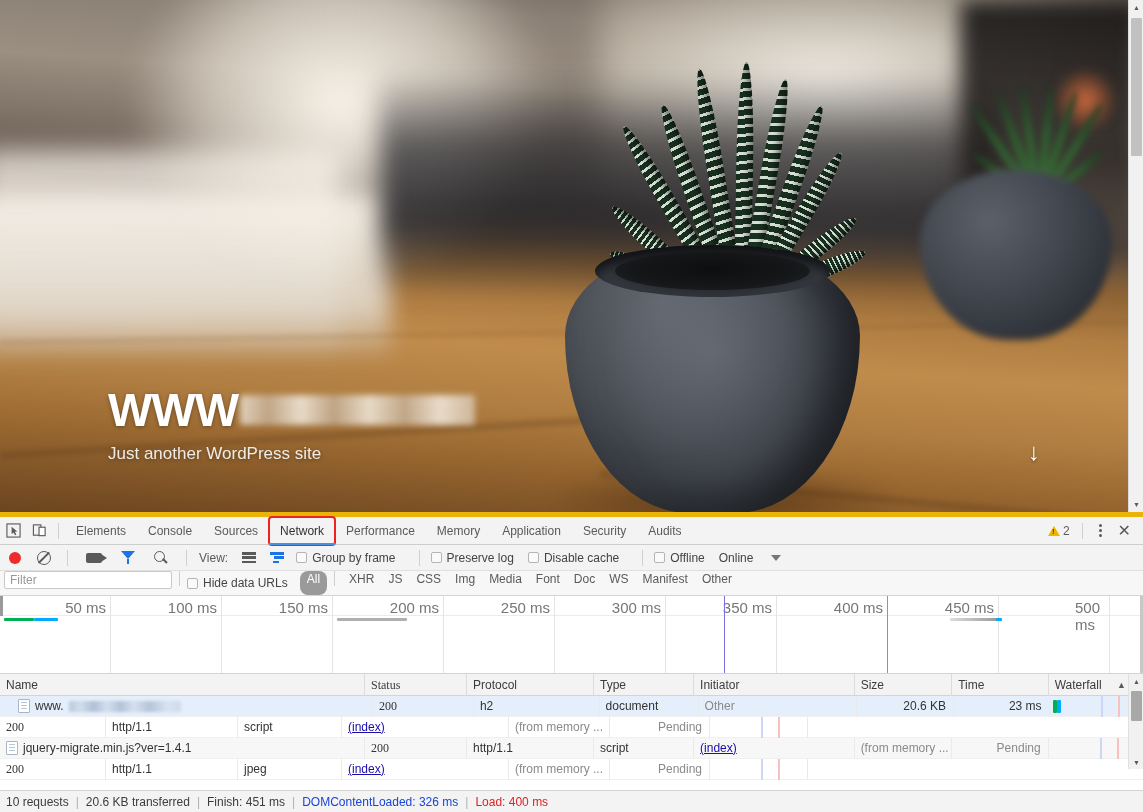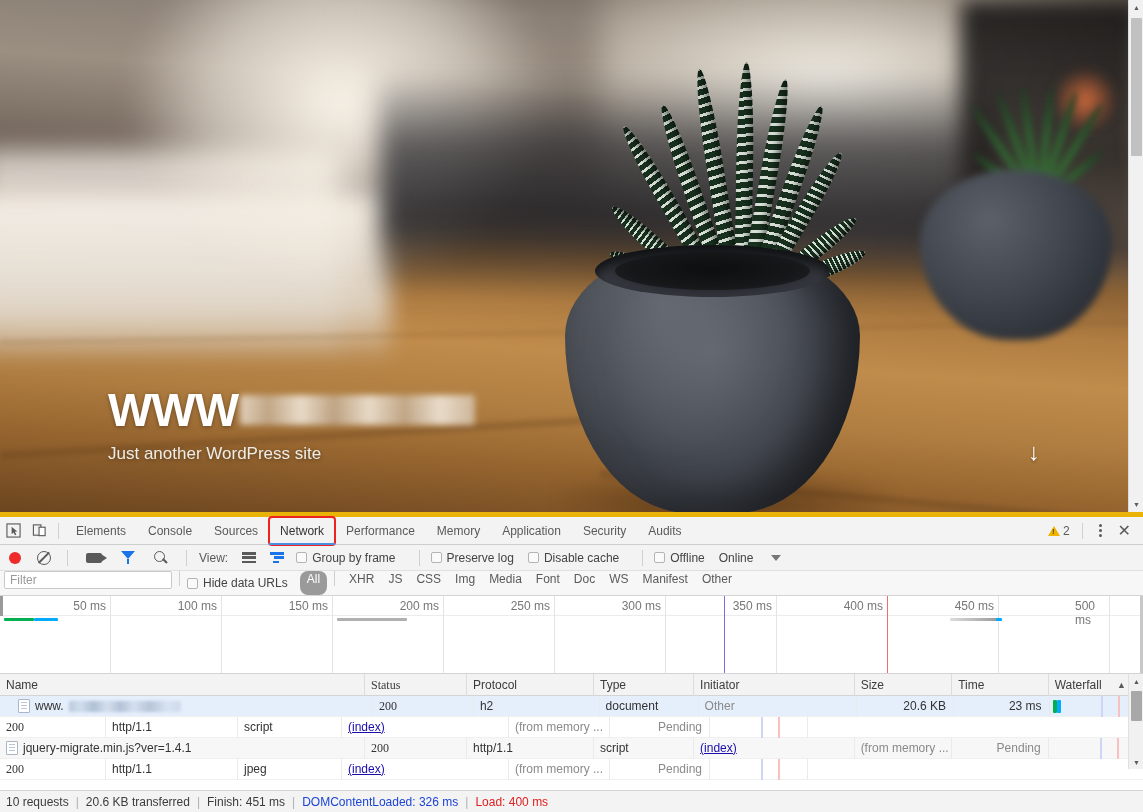--- a/index.html
+++ b/index.html
@@ -312,21 +312,21 @@
     padding: 1px 7px; border-radius: 8px; color: #5a5a5a; font-size: 12px; white-space: nowrap;
   }
   .type-pill.active { background: #9a9a9a; color: #fff; }
 
   
   .nt-overview {
     position: relative; height: 78px; background: #fff;
     border-bottom: 1px solid #d4d4d4; overflow: hidden;
   }
   .ov-gridline { position: absolute; top: 0; bottom: 0; width: 1px; background: #e4e4e4; }
-  .ov-tick { position: absolute; top: 3px; font-size: 12px; color: #767676; transform: translateX(-100%); padding-right: 4px; }
+  .ov-tick { position: absolute; top: 3px; font-size: 15px; color: #767676; transform: translateX(-100%); padding-right: 4px; }
   .ov-band { position: absolute; left: 0; right: 0; top: 0; height: 20px; border-bottom: 1px solid #ececec; }
   .ov-bar { position: absolute; height: 3px; border-radius: 1px; }
   .ov-dcl { position: absolute; top: 0; bottom: 0; width: 1px; background: #7a6fe0; }
   .ov-load { position: absolute; top: 0; bottom: 0; width: 1px; background: #f06d6d; }
   .ov-left-handle { position: absolute; left: 0; top: 0; width: 3px; height: 20px; background: #9a9a9a; }
   .ov-right-handle { position: absolute; right: 0; top: 0; width: 3px; height: 78px; background: #c8c8c8; }
 
   
   .nt-table { position: relative; width: 1143px; }
   .tbl-head {

